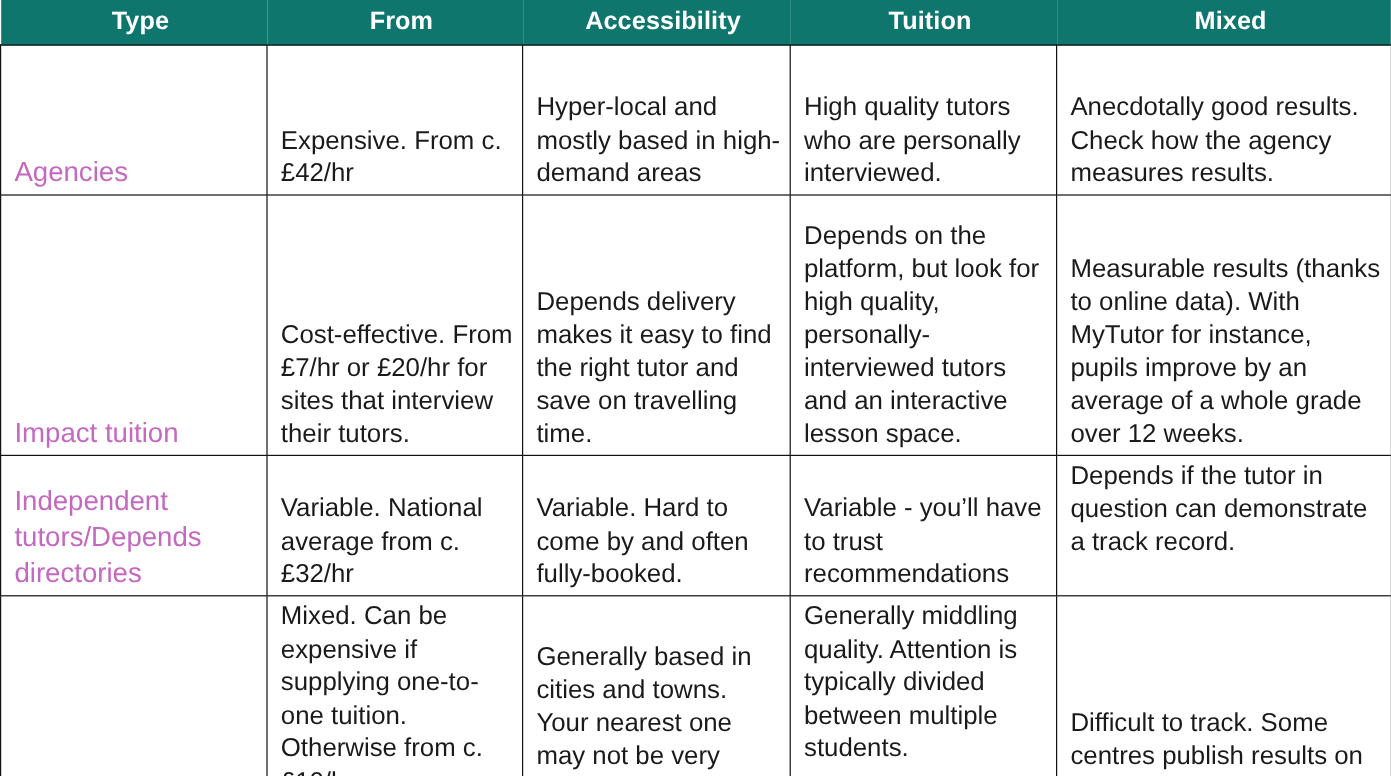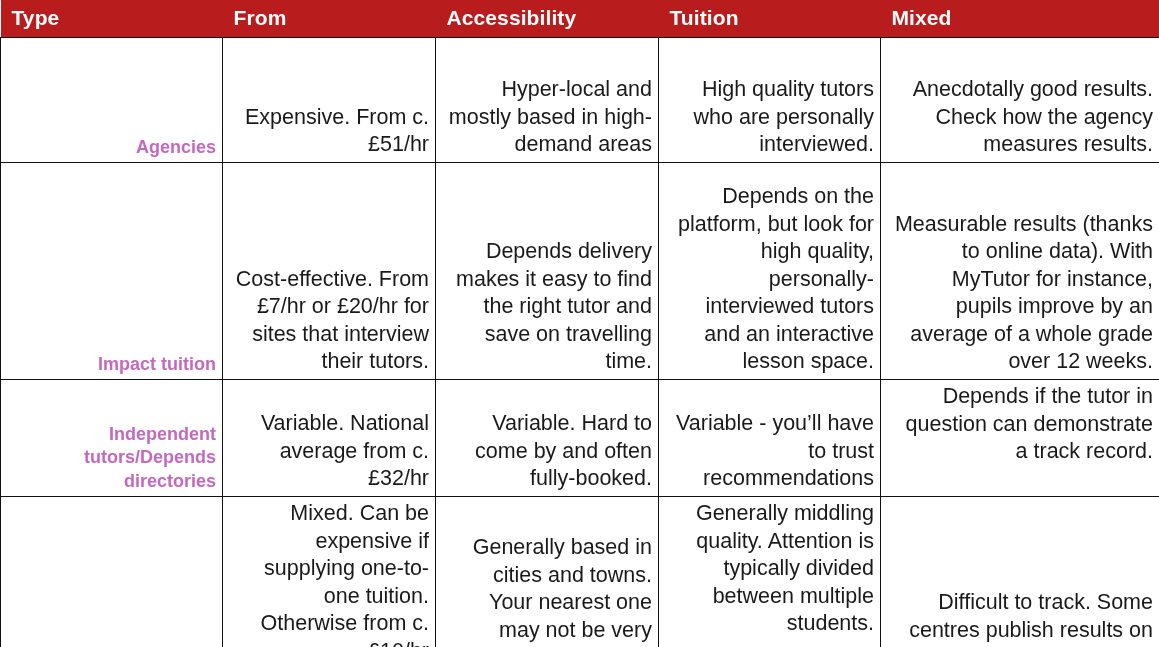--- a/index.html
+++ b/index.html
@@ -22,47 +22,46 @@
     background: #ffffff;
   }
 
   .comparison-table col.c-type   { width: 222px; }
   .comparison-table col.c-cost   { width: 213px; }
   .comparison-table col.c-access { width: 223px; }
   .comparison-table col.c-qual   { width: 222px; }
   .comparison-table col.c-impact { width: 279px; }
 
   thead th {
-    background: #b91c1c;
+    background: #0f766e;
     color: #ffffff;
     font-size: 21px;
     font-weight: bold;
-    text-align: left;
+    text-align: center;
     padding: 4px 0 6px 11px;
     height: 27px;
     line-height: 1.0;
     border: none;
     letter-spacing: 0.1px;
   }
 
   tbody td {
     border: 1px solid #111111;
     vertical-align: bottom;
     padding: 3px 6px 3px 11px;
     font-size: 21.5px;
     line-height: 1.28;
     color: #1a1a1a;
     font-weight: 400;
-    text-align: right;
   }
 
   tbody td.type-cell {
     color: #C468C0;
-    font-weight: bold;
-    font-size: 18px;
+    font-weight: normal;
+    font-size: 23px;
     line-height: 1.30;
     margin-top: 28px;
   }
 
   tbody tr.r-agencies td    { height: 118px; }
   tbody tr.r-online td      { height: 210px; }
   tbody tr.r-independent td { height: 110px; }
   tbody tr.r-centres td     { height: 172px; }
 
   td.align-top { vertical-align: top; }
@@ -84,21 +83,21 @@
       <th>From</th>
       <th>Accessibility</th>
       <th>Tuition</th>
       <th>Mixed</th>
     </tr>
   </thead>
   <tbody>
 
     <tr class="r-agencies">
       <td class="type-cell">Agencies</td>
-      <td>Expensive. From c. £51/hr</td>
+      <td>Expensive. From c. £42/hr</td>
       <td>Hyper-local and mostly based in high-demand areas</td>
       <td>High quality tutors who are personally interviewed.</td>
       <td>Anecdotally good results. Check how the agency measures results.</td>
     </tr>
 
     <tr class="r-online">
       <td class="type-cell">Impact tuition</td>
       <td>Cost-effective. From £7/hr or £20/hr for sites that interview their tutors.</td>
       <td>Depends delivery makes it easy to find the right tutor and save on travelling time.</td>
       <td>Depends on the platform, but look for high quality, personally-interviewed tutors and an interactive lesson space.</td>

